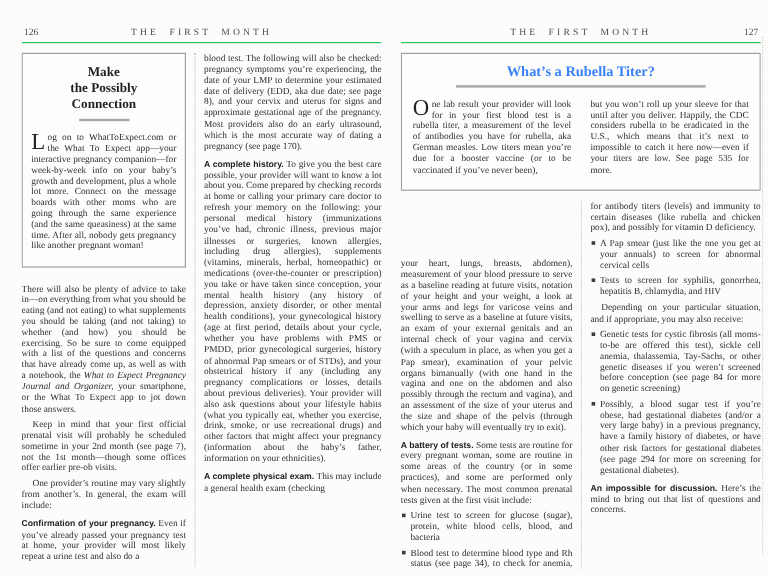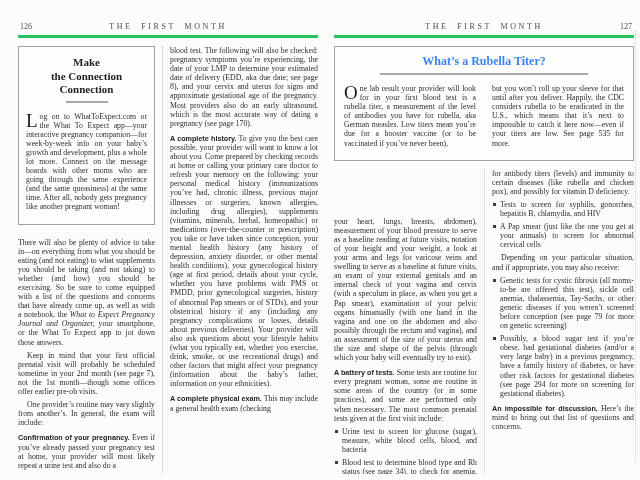--- a/index.html
+++ b/index.html
@@ -5,21 +5,21 @@
   html,body { margin:0; padding:0; }
   .sheet {
     position:relative; width:640px; height:480px;
     background:#fcfcfb; overflow:hidden;
     font-family:"Liberation Serif", serif; color:#2d2d2d;
   }
   .page { position:absolute; top:22px; width:300px; height:452px; overflow:hidden; }
   #page-left  { left:18px; }
   #page-right { left:334px; }
 
-  .pagehead { position:relative; height:13px; border-bottom:3px solid #22c55e; }
+  .pagehead { position:relative; height:13px; border-bottom:1px solid #22c55e; }
   .runhead {
     position:absolute; left:0; right:0; text-align:center;
     font-size:8px; letter-spacing:2.6px; word-spacing:4px; color:#4c4c4c;
   }
   .folio { position:absolute; top:0; font-size:8px; color:#4c4c4c; }
   .folio.l { left:2px; } .folio.r { right:2px; }
 
   .cols { display:flex; margin-top:8px; }
   .col { box-sizing:border-box; }
   .col.c1 { width:48%; padding-right:7px; }
@@ -79,21 +79,21 @@
   <div class="page" id="page-left">
     <div class="pagehead">
       <span class="folio l">126</span>
       <span class="runhead">THE FIRST MONTH</span>
     </div>
     <div class="cols">
       <div class="col c1">
         <div class="sidebox">
           <div class="bt">
             <div>Make</div>
-            <div>the Connection</div>
+            <div>the Possibly</div>
             <div>Connection</div>
           </div>
           <div class="title-rule rule-small"></div>
           <div class="para">
             <span class="dropcap">L</span><span>og on to WhatToExpect.com or the What To Expect app—your interactive pregnancy companion—for week-by-week info on your baby’s growth and development, plus a whole lot more. Connect on the message boards with other moms who are going through the same experience (and the same queasiness) at the same time. After all, nobody gets pregnancy like another pregnant woman!</span>
           </div>
         </div>
         <p><span>There will also be plenty of advice to take in—on everything from what you should be eating (and not eating) to what supplements you should be taking (and not taking) to whether (and how) you should be exercising. So be sure to come equipped with a list of the questions and concerns that have already come up, as well as with a notebook, the </span><i class="book">What to Expect Pregnancy Journal and Organizer,</i><span> your smartphone, or the What To Expect app to jot down those answers.</span></p>
         <p class="indent">Keep in mind that your first official prenatal visit will probably be scheduled sometime in your 2nd month (see page 7), not the 1st month—though some offices offer earlier pre-ob visits.</p>
         <p class="indent">One provider’s routine may vary slightly from another’s. In general, the exam will include:</p>
@@ -123,41 +123,41 @@
         <div class="bc bc2 para">but you won’t roll up your sleeve for that until after you deliver. Happily, the CDC considers rubella to be eradicated in the U.S., which means that it’s next to impossible to catch it here now—even if your titers are low. See page 535 for more.</div>
       </div>
     </div>
 
     <div class="cols">
       <div class="col c1">
         <p>your heart, lungs, breasts, abdomen), measurement of your blood pressure to serve as a baseline reading at future visits, notation of your height and your weight, a look at your arms and legs for varicose veins and swelling to serve as a baseline at future visits, an exam of your external genitals and an internal check of your vagina and cervix (with a speculum in place, as when you get a Pap smear), examination of your pelvic organs bimanually (with one hand in the vagina and one on the abdomen and also possibly through the rectum and vagina), and an assessment of the size of your uterus and the size and shape of the pelvis (through which your baby will eventually try to exit).</p>
         <p class="runin-para"><span class="runin">A battery of tests.</span><span> Some tests are routine for every pregnant woman, some are routine in some areas of the country (or in some practices), and some are performed only when necessary. The most common prenatal tests given at the first visit include:</span></p>
         <div class="bullet">
             <span class="sq"></span>
-            <span class="bx">Urine test to screen for glucose (sugar), measure, white blood cells, blood, and bacteria</span>
+            <span class="bx">Urine test to screen for glucose (sugar), protein, white blood cells, blood, and bacteria</span>
           </div>
         <div class="bullet">
             <span class="sq"></span>
             <span class="bx">Blood test to determine blood type and Rh status (see page 34), to check for anemia, and to measure hCG levels. Your blood will also be screened</span>
           </div>
       </div>
       <div class="col c2">
         <p>for antibody titers (levels) and immunity to certain diseases (like rubella and chicken pox), and possibly for vitamin D deficiency.</p>
         <div class="bullet">
             <span class="sq"></span>
-            <span class="bx">Tests to screen for syphilis, gonorrhea, hepatitis B, chlamydia, and HIV</span>
+            <span class="bx">A Pap smear (just like the one you get at your annuals) to screen for abnormal cervical cells</span>
           </div>
         <div class="bullet">
             <span class="sq"></span>
-            <span class="bx">A Pap smear (just like the one you get at your annuals) to screen for abnormal cervical cells</span>
+            <span class="bx">Tests to screen for syphilis, gonorrhea, hepatitis B, chlamydia, and HIV</span>
           </div>
         <p class="indent">Depending on your particular situation, and if appropriate, you may also receive:</p>
         <div class="bullet">
             <span class="sq"></span>
-            <span class="bx">Genetic tests for cystic fibrosis (all moms-to-be are offered this test), sickle cell anemia, thalassemia, Tay-Sachs, or other genetic diseases if you weren’t screened before conception (see page 79 for more on genetic screening)</span>
+            <span class="bx">Genetic tests for cystic fibrosis (all moms-to-be are offered this test), sickle cell anemia, thalassemia, Tay-Sachs, or other genetic diseases if you weren’t screened before conception (see page 84 for more on genetic screening)</span>
           </div>
         <div class="bullet">
             <span class="sq"></span>
             <span class="bx">Possibly, a blood sugar test if you’re obese, had gestational diabetes (and/or a very large baby) in a previous pregnancy, have a family history of diabetes, or have other risk factors for gestational diabetes (see page 294 for more on screening for gestational diabetes).</span>
           </div>
         <p class="runin-para"><span class="runin">An impossible for discussion.</span><span> Here’s the mind to bring out that list of questions and concerns.</span></p>
       </div>
     </div>
   </div>
 

